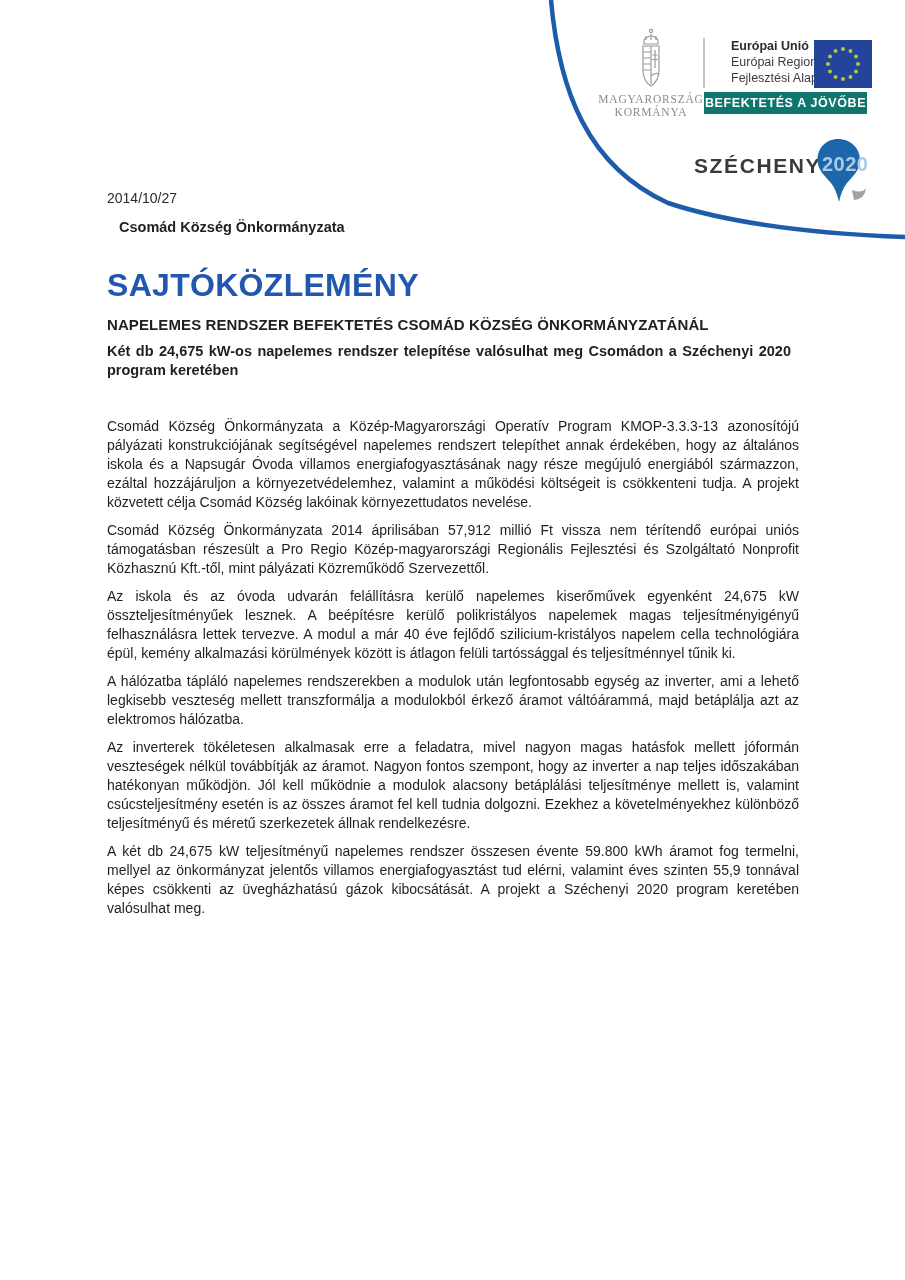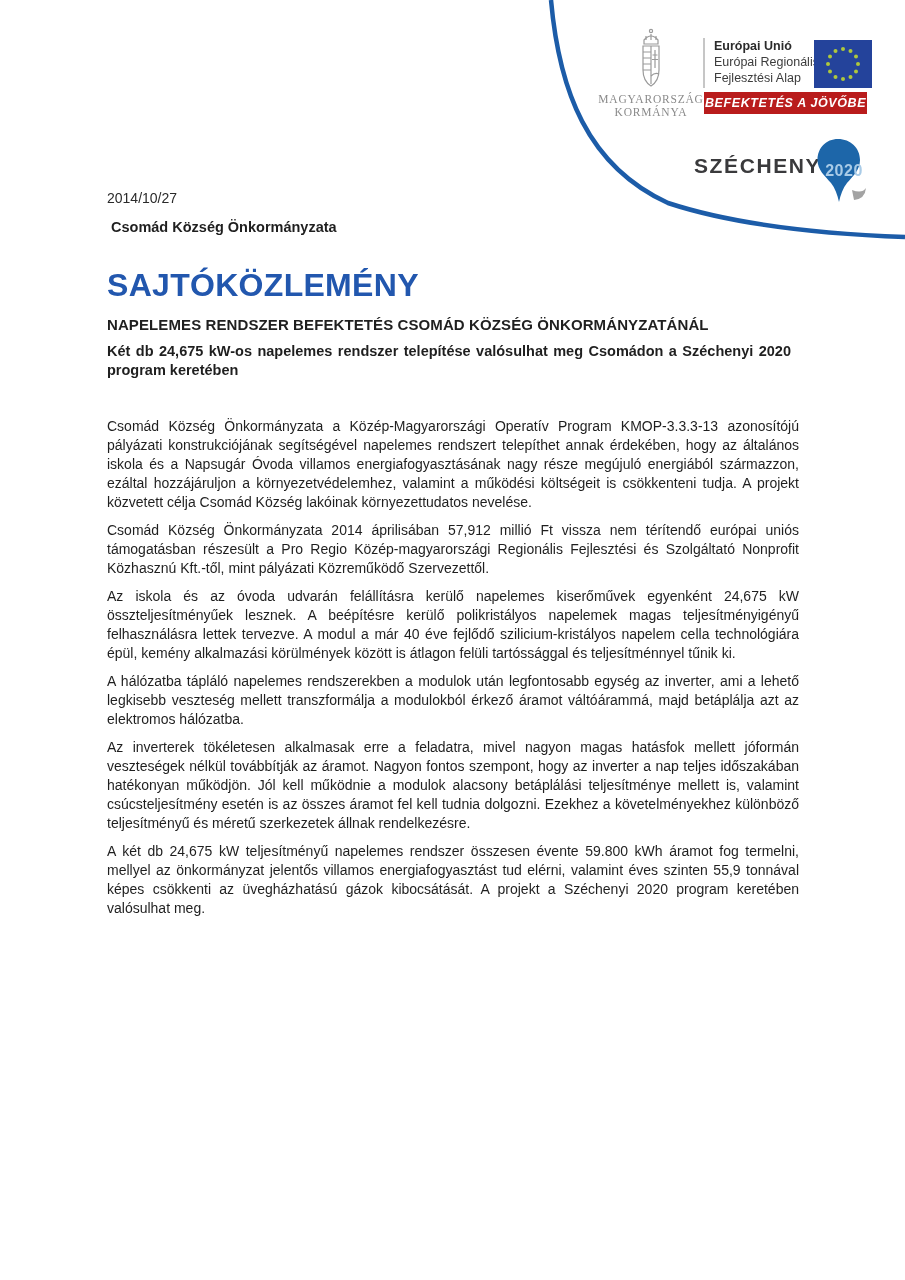--- a/index.html
+++ b/index.html
@@ -24,54 +24,54 @@
   .gov-name {
     font-family: Liberation Serif, serif;
     font-size: 11.5px; line-height: 13px;
     color: #8a8a8a; letter-spacing: 0.8px;
   }
 
   
   .eu-block {
     position: absolute; left: 703px; top: 38px;
     border-left: 2px solid #c6c6c6;
-    padding-left: 9px; height: 50px;
+    padding-left: 26px; height: 50px;
   }
   .eu-line1 { font-size: 12.5px; font-weight: bold; color: #2b2b2b; line-height: 16px; }
   .eu-line2, .eu-line3 { font-size: 12.5px; color: #3c3c3c; line-height: 16px; }
 
   .eu-flag {
     position: absolute; left: 814px; top: 40px;
     width: 58px; height: 48px; background: #24439b;
   }
 
   .banner {
     position: absolute; left: 704px; top: 92px;
-    width: 163px; height: 22px; background: #b91c1c;
+    width: 163px; height: 22px; background: #0f766e;
     color: #ffffff; font-size: 12.5px; font-weight: bold;
-    letter-spacing: 0.6px; text-align: center; line-height: 22px; font-style: italic;
+    letter-spacing: 0.6px; text-align: center; line-height: 22px;
   }
 
   
   .szechenyi-wrap { position: absolute; left: 694px; top: 138px; width: 180px; height: 70px; }
   .szechenyi-name {
     position: absolute; left: 0; top: 16px;
     font-size: 21px; font-weight: 800; letter-spacing: 1.6px; color: #3a3a3c;
   }
   .szechenyi-pin { position: absolute; left: 122px; top: 0; }
   .szechenyi-year {
-    position: absolute; left: 128px; top: 24px; width: 44px;
-    text-align: center; font-size: 16px; font-weight: bold;
+    position: absolute; left: 128px; top: 15px; width: 44px;
+    text-align: center; font-size: 20px; font-weight: bold;
     color: #a9cbe7; letter-spacing: 0.5px;
   }
 
   
   .doc { position: absolute; left: 107px; top: 190px; width: 692px; }
   .doc-date { font-size: 14px; color: #2a2a2a; margin: 0 0 13px 0; }
-  .doc-org  { font-size: 14.5px; font-weight: bold; color: #1f1f1f; margin: 4px; }
+  .doc-org  { font-size: 14.5px; font-weight: bold; color: #1f1f1f; margin: 12px; }
   .doc-title {
     margin: 32px 0 0 0;
     font-size: 32px; font-weight: bold; color: #2257ae; letter-spacing: 0.3px;
   }
   .doc-headline {
     margin: 12px 0 0 0;
     font-size: 15px; font-weight: bold; color: #1f1f1f; letter-spacing: 0.1px;
   }
   .doc-subtitle {
     margin: 9px 8px 0 0;

